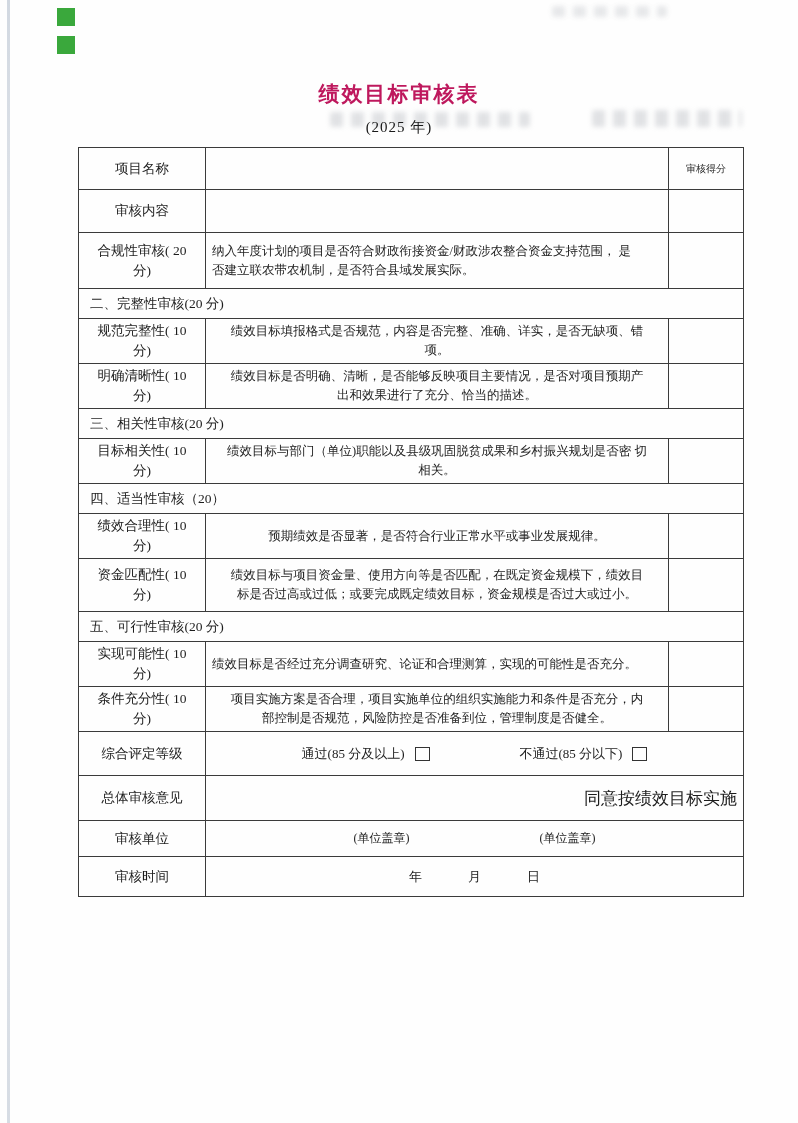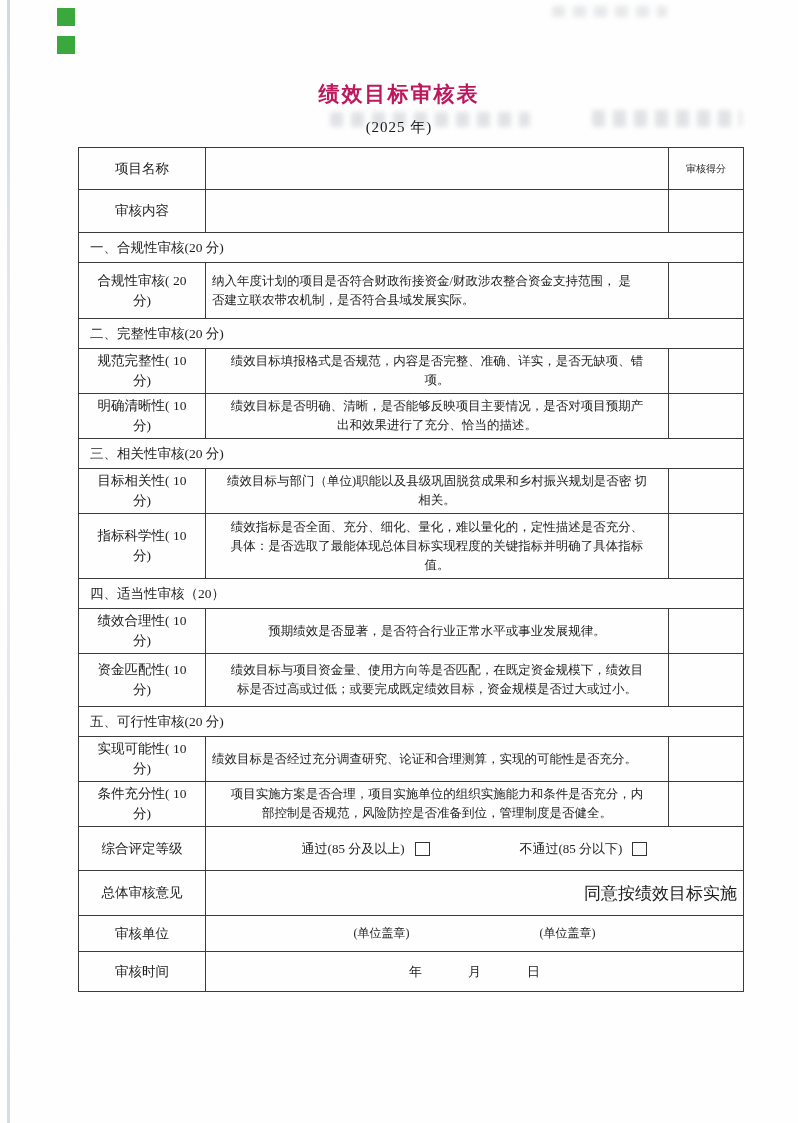--- a/index.html
+++ b/index.html
@@ -77,23 +77,20 @@
       <td class="txt"></td>
       <td class="score-h">审核得分</td>
     </tr>
 
     <tr class="rh43">
       <td class="lbl">审核内容</td>
       <td class="txt"></td>
       <td></td>
     </tr>
 
-    <tr class="rh30">
-      <td colspan="3" class="sec">一、合规性审核(20 分)</td>
-    </tr>
     <tr class="rh56">
       <td class="lbl">合规性审核( 20
 分)</td>
       <td class="txt left">纳入年度计划的项目是否符合财政衔接资金/财政涉农整合资金支持范围， 是
 否建立联农带农机制，是否符合县域发展实际。</td>
       <td></td>
     </tr>
 
     <tr class="rh30">
       <td colspan="3" class="sec">二、完整性审核(20 分)</td>
@@ -114,28 +111,20 @@
     </tr>
 
     <tr class="rh30">
       <td colspan="3" class="sec">三、相关性审核(20 分)</td>
     </tr>
     <tr class="rh45">
       <td class="lbl">目标相关性( 10
 分)</td>
       <td class="txt center">绩效目标与部门（单位)职能以及县级巩固脱贫成果和乡村振兴规划是否密 切
 相关。</td>
-      <td></td>
-    </tr>
-    <tr class="rh65">
-      <td class="lbl">指标科学性( 10
-分)</td>
-      <td class="txt center">绩效指标是否全面、充分、细化、量化，难以量化的，定性描述是否充分、
-具体：是否选取了最能体现总体目标实现程度的关键指标并明确了具体指标
-值。</td>
       <td></td>
     </tr>
 
     <tr class="rh30">
       <td colspan="3" class="sec">四、适当性审核（20）</td>
     </tr>
     <tr class="rh42">
       <td class="lbl">绩效合理性( 10
 分)</td>
       <td class="txt center">预期绩效是否显著，是否符合行业正常水平或事业发展规律。</td>

